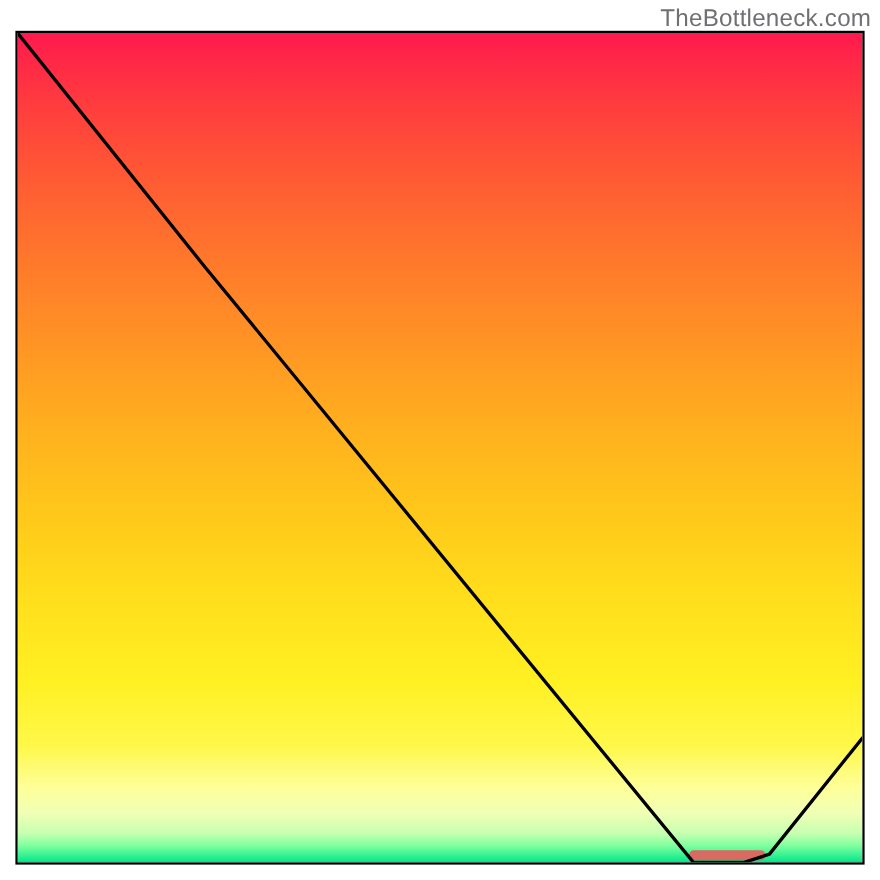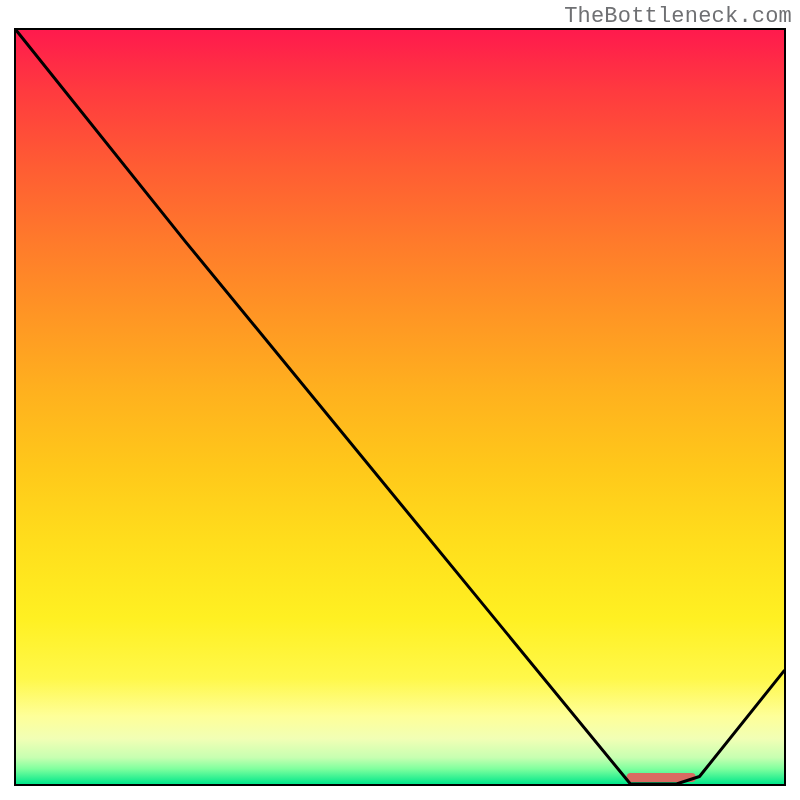--- a/index.html
+++ b/index.html
@@ -8,21 +8,20 @@
     width: 800px;
     height: 800px;
     background: #ffffff;
     font-family: Arial, Helvetica, sans-serif;
     overflow: hidden;
   }
   .wrap {
     position: relative;
     width: 800px;
     height: 764px;
-    font-family: Liberation Mono, monospace;
   }
   .attribution {
     position: absolute;
     top: 4px;
     right: 8px;
     font-size: 22px;
     font-weight: 400;
     color: #6f7073;
     letter-spacing: 0.2px;
     z-index: 50;

